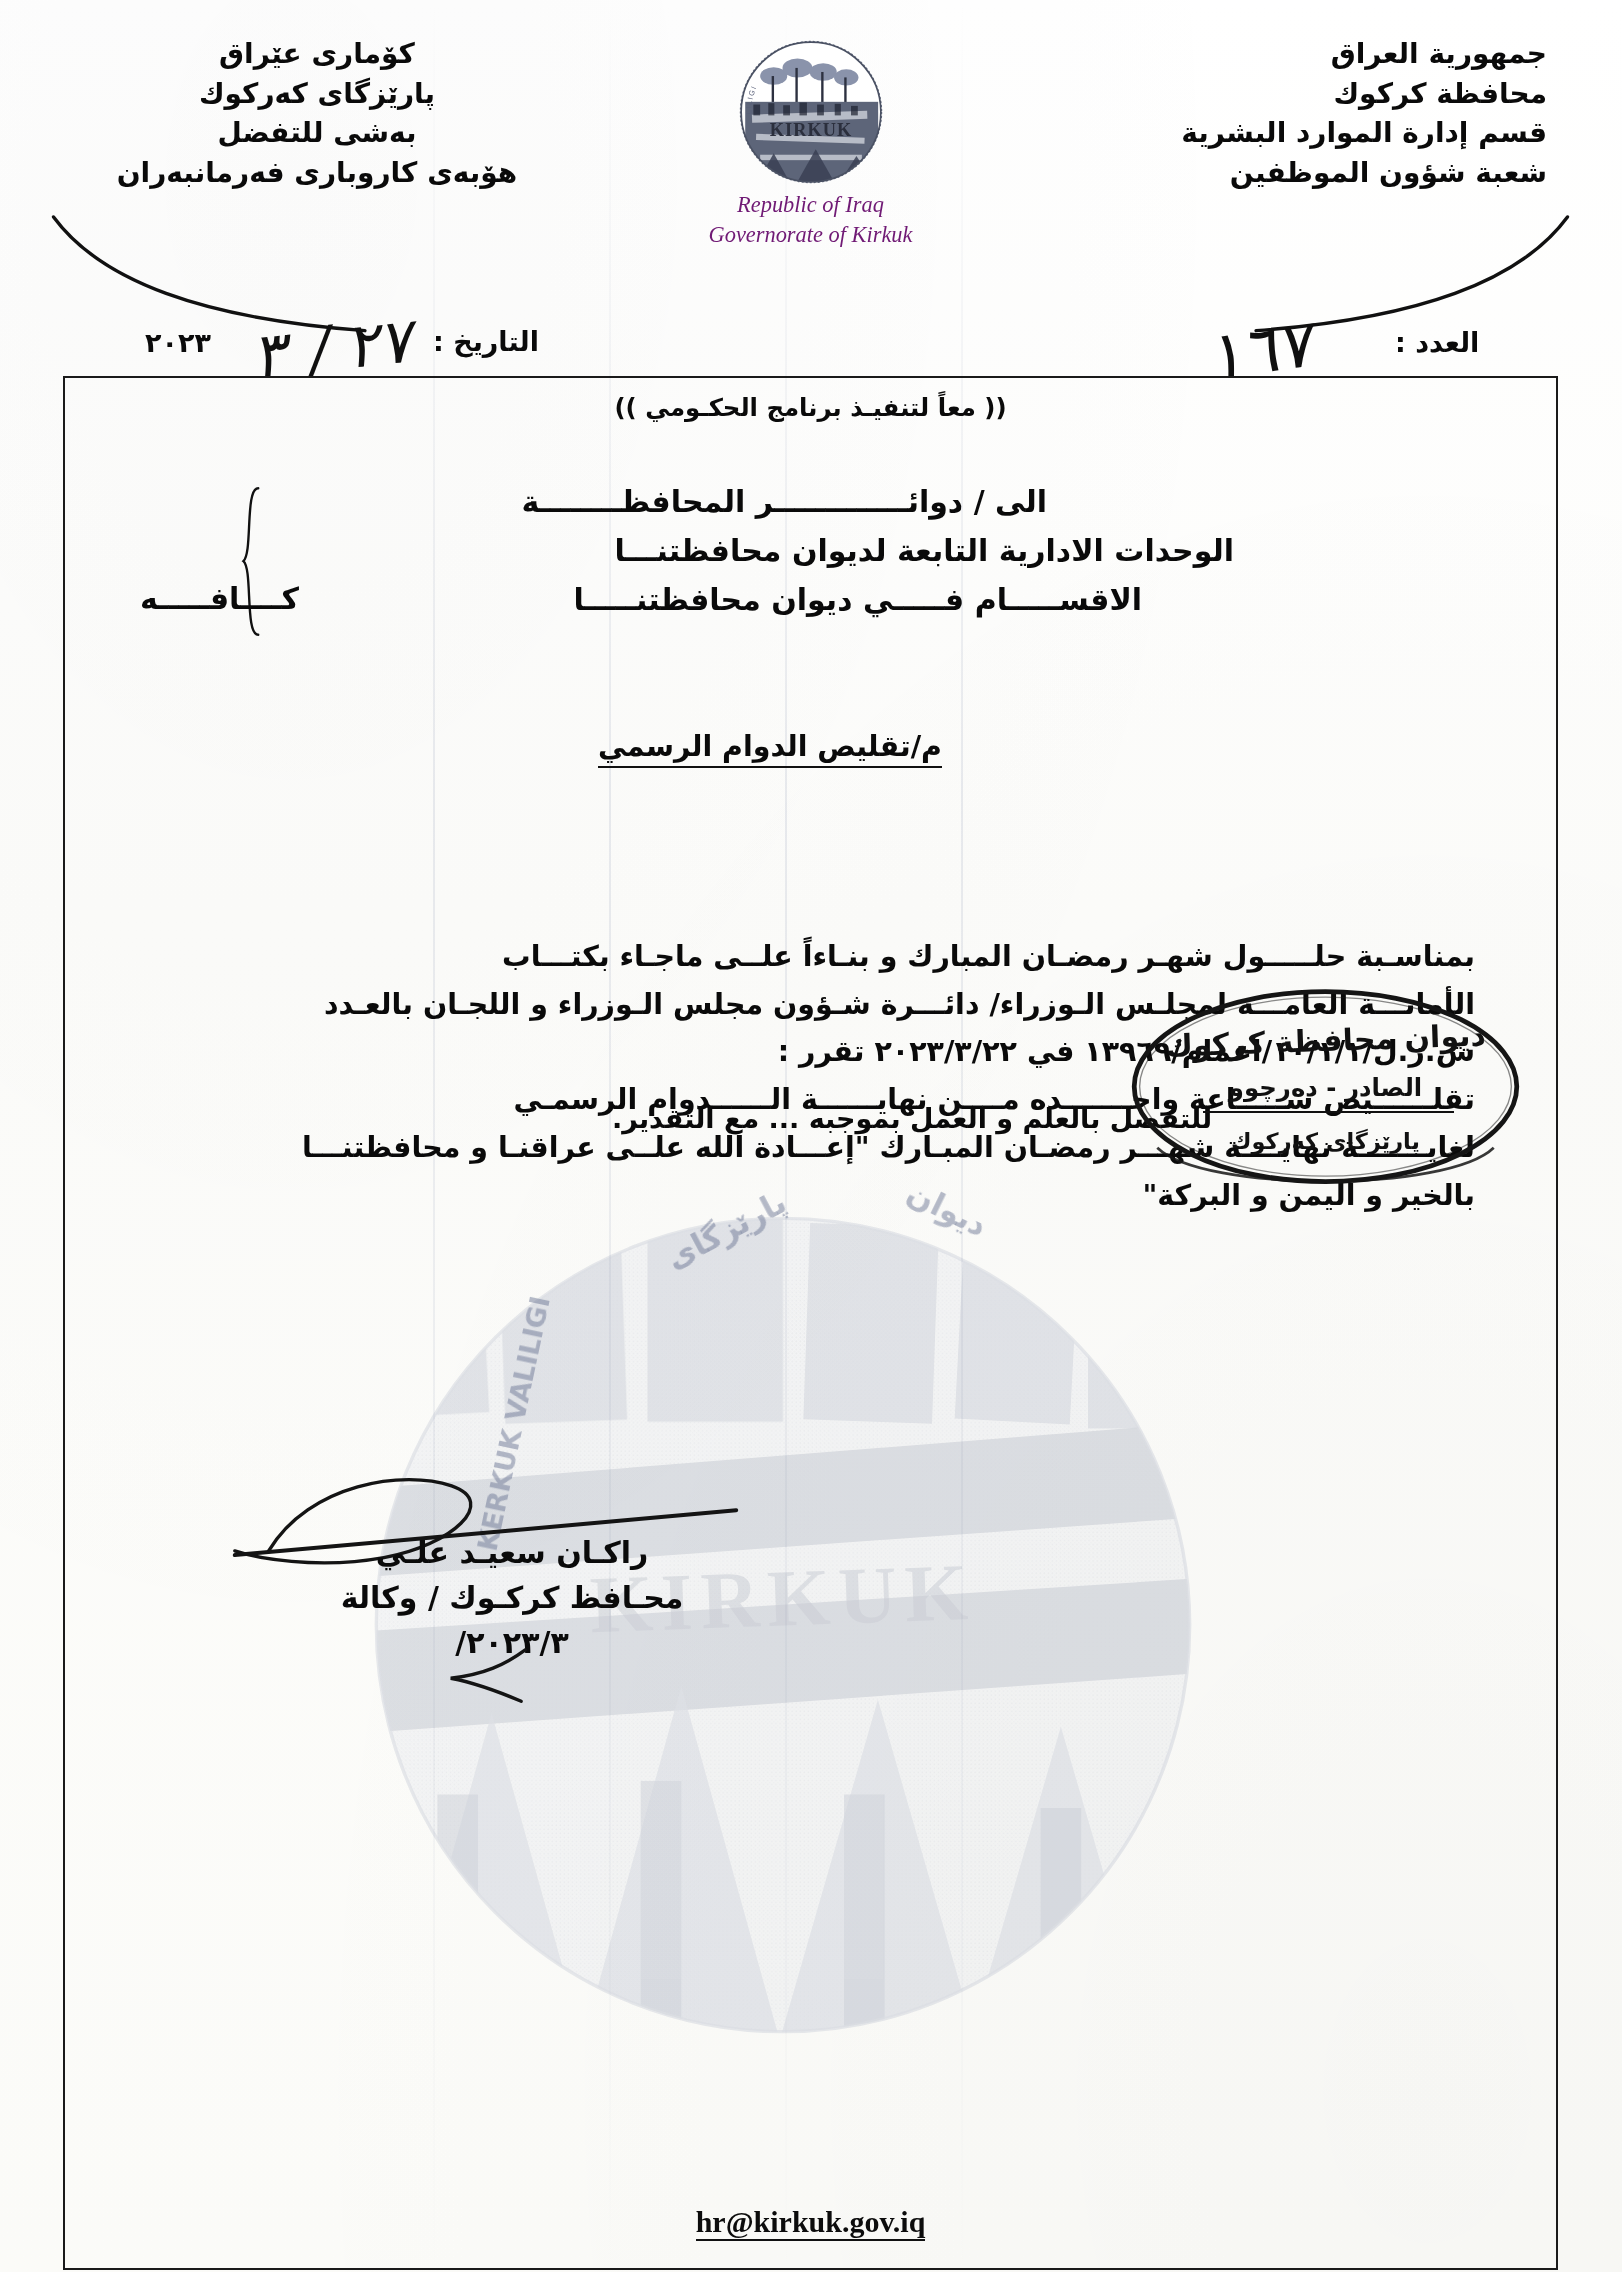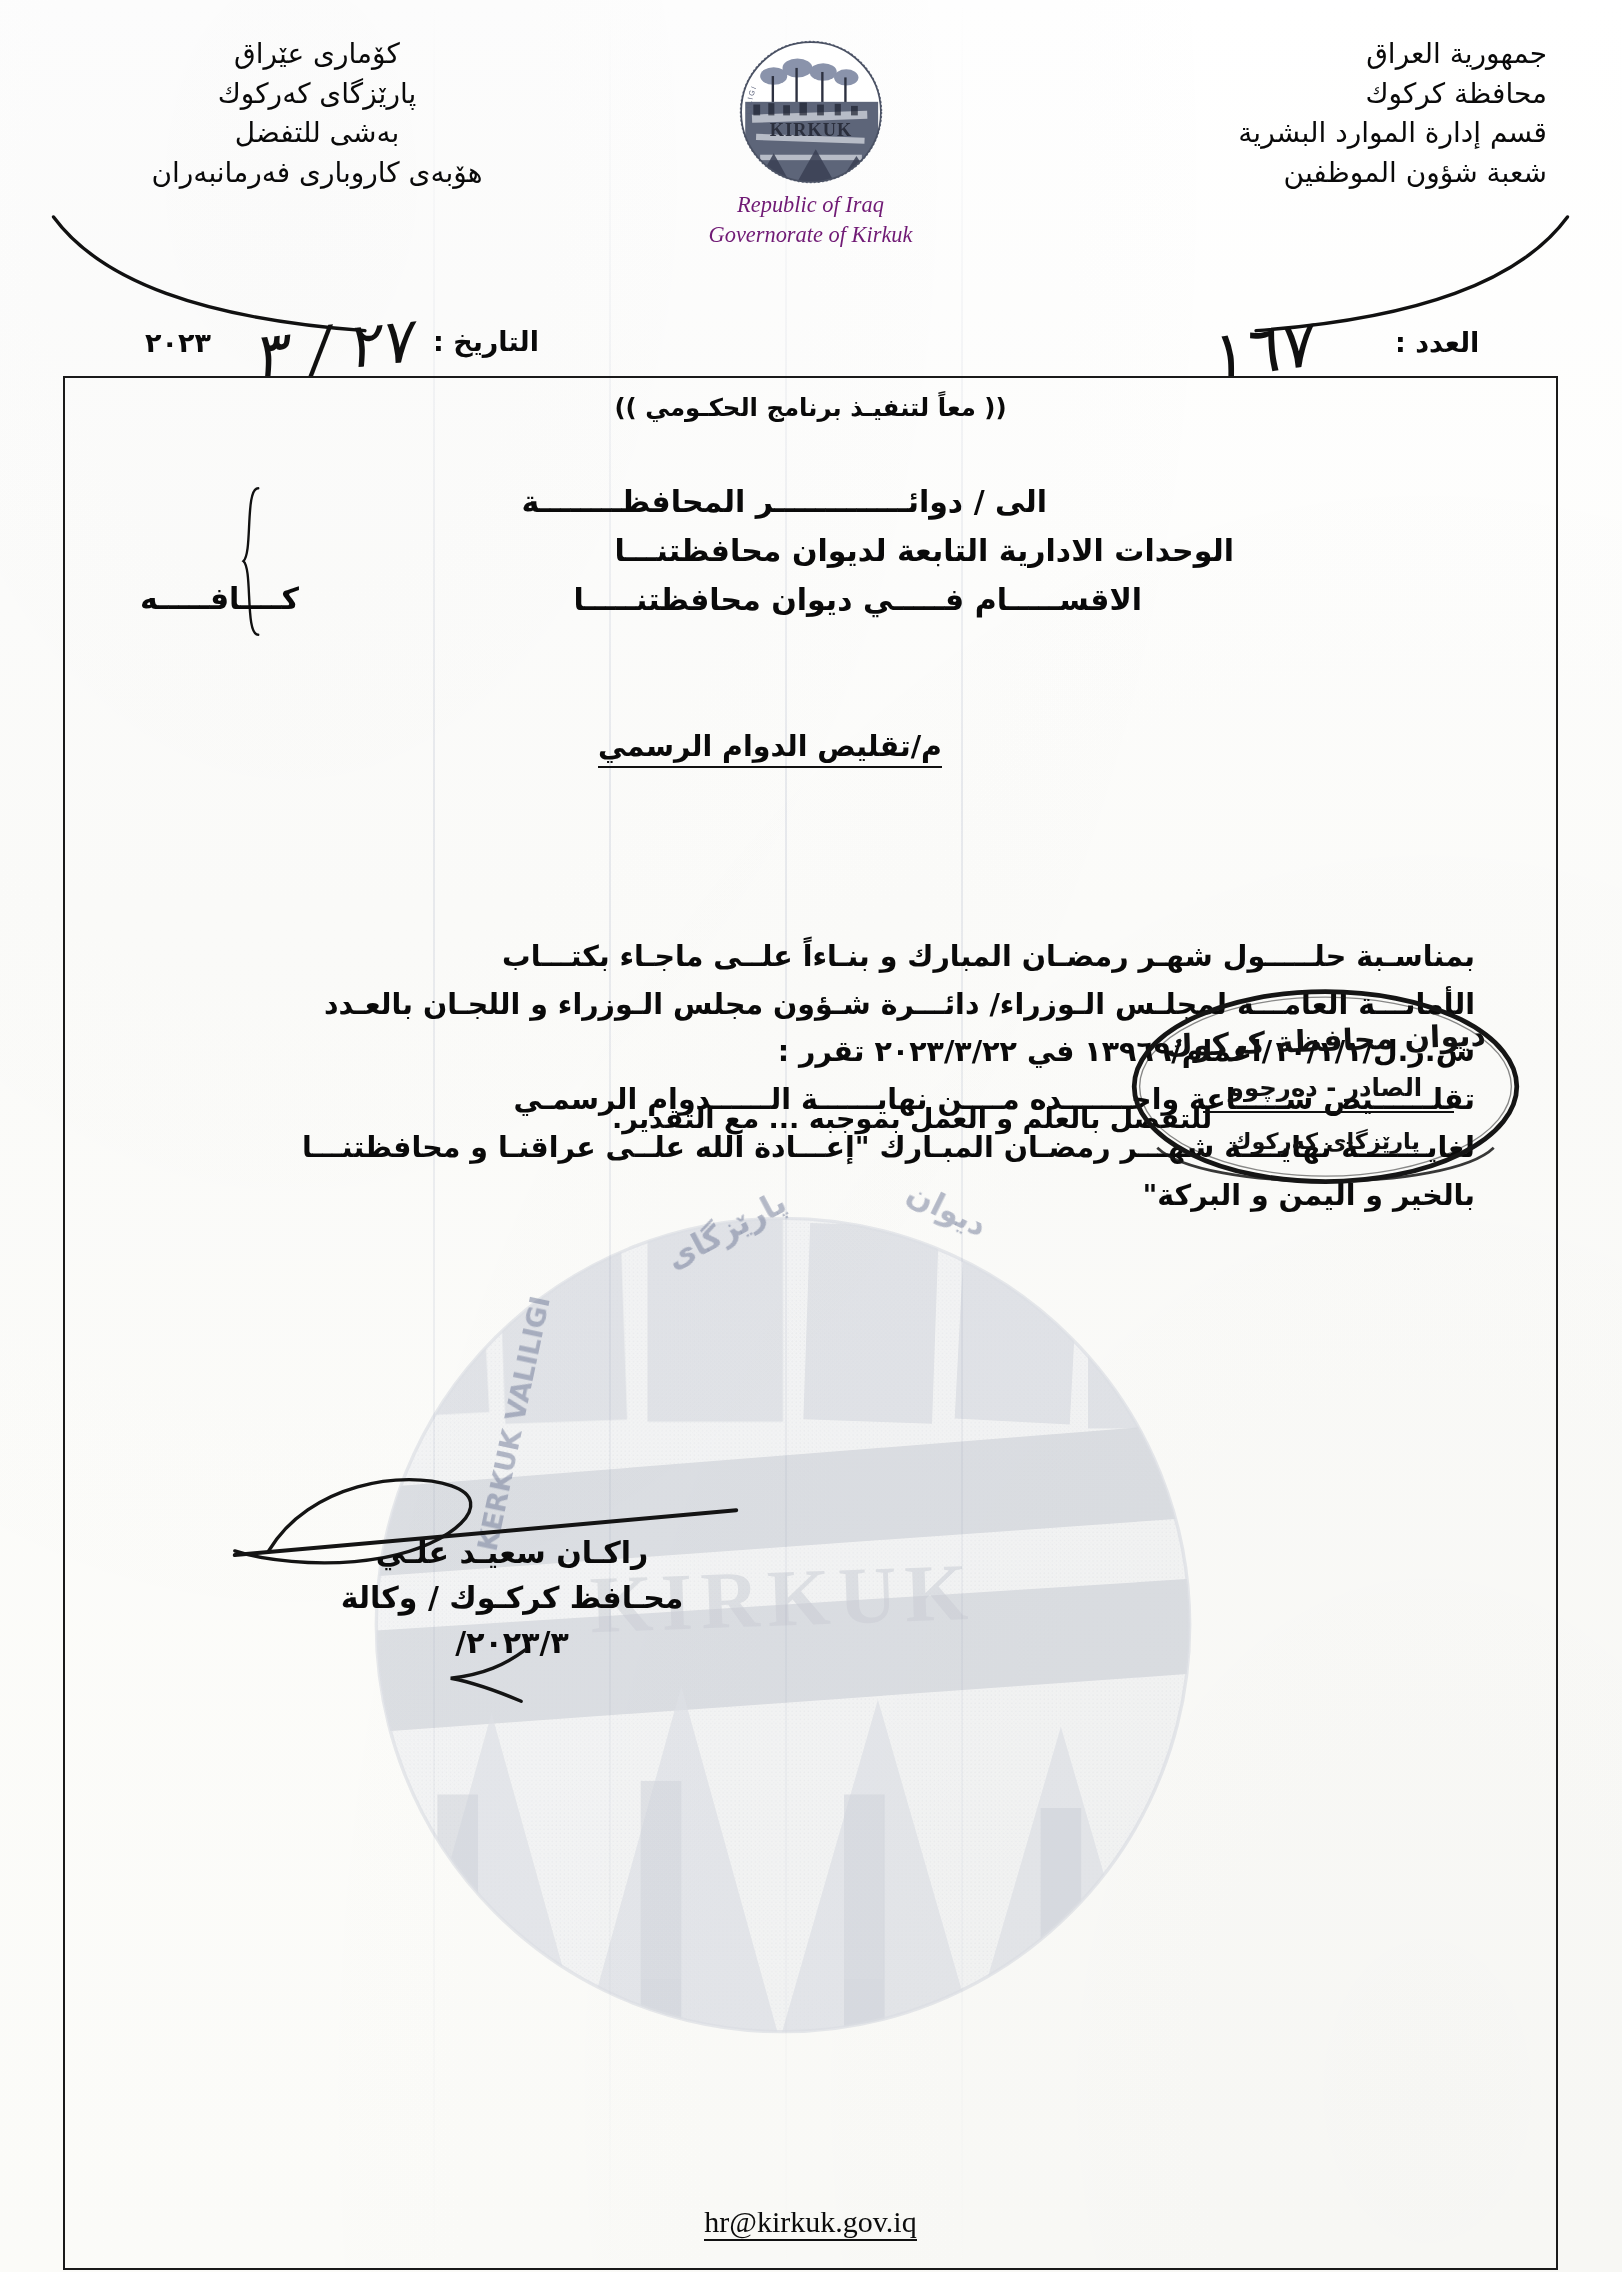--- a/index.html
+++ b/index.html
@@ -49,21 +49,21 @@
     position: absolute;
     top: 6.8px;
     width: 474px;
     line-height: 1.42;
     font-size: 28px;
     font-weight: 500;
     letter-spacing: 0.3px;
   }
   .hdr-right { right: 75px; text-align: right; }
   .hdr-left  { left: 81px;  text-align: center; }
-  .hdr-side div { white-space: nowrap; }
+  .hdr-side div { white-space: nowrap; font-weight: bold; }
 
   .emblem {
     position: absolute;
     left: 50%;
     transform: translateX(-50%);
     top: 6.8px;
     width: 156px;
     height: 156px;
   }
   .emblem svg { width: 100%; height: 100%; display: block; }
@@ -329,21 +329,21 @@
   .footer {
     position: absolute;
     bottom: 34px;
     left: 0; right: 0;
     text-align: center;
     direction: ltr;
   }
   .footer-email {
     font-family: "Liberation Serif", "DejaVu Serif", serif;
     font-size: 30px;
-    font-weight: 400;
+    font-weight: 700;
     border-bottom: 2.7px solid #111;
     padding-bottom: 1.4px;
     color: #0c0c0c;
   }
 </style>
 </head>
 <body>
 
 <div class="page">
   <div class="paper-tone"></div>

